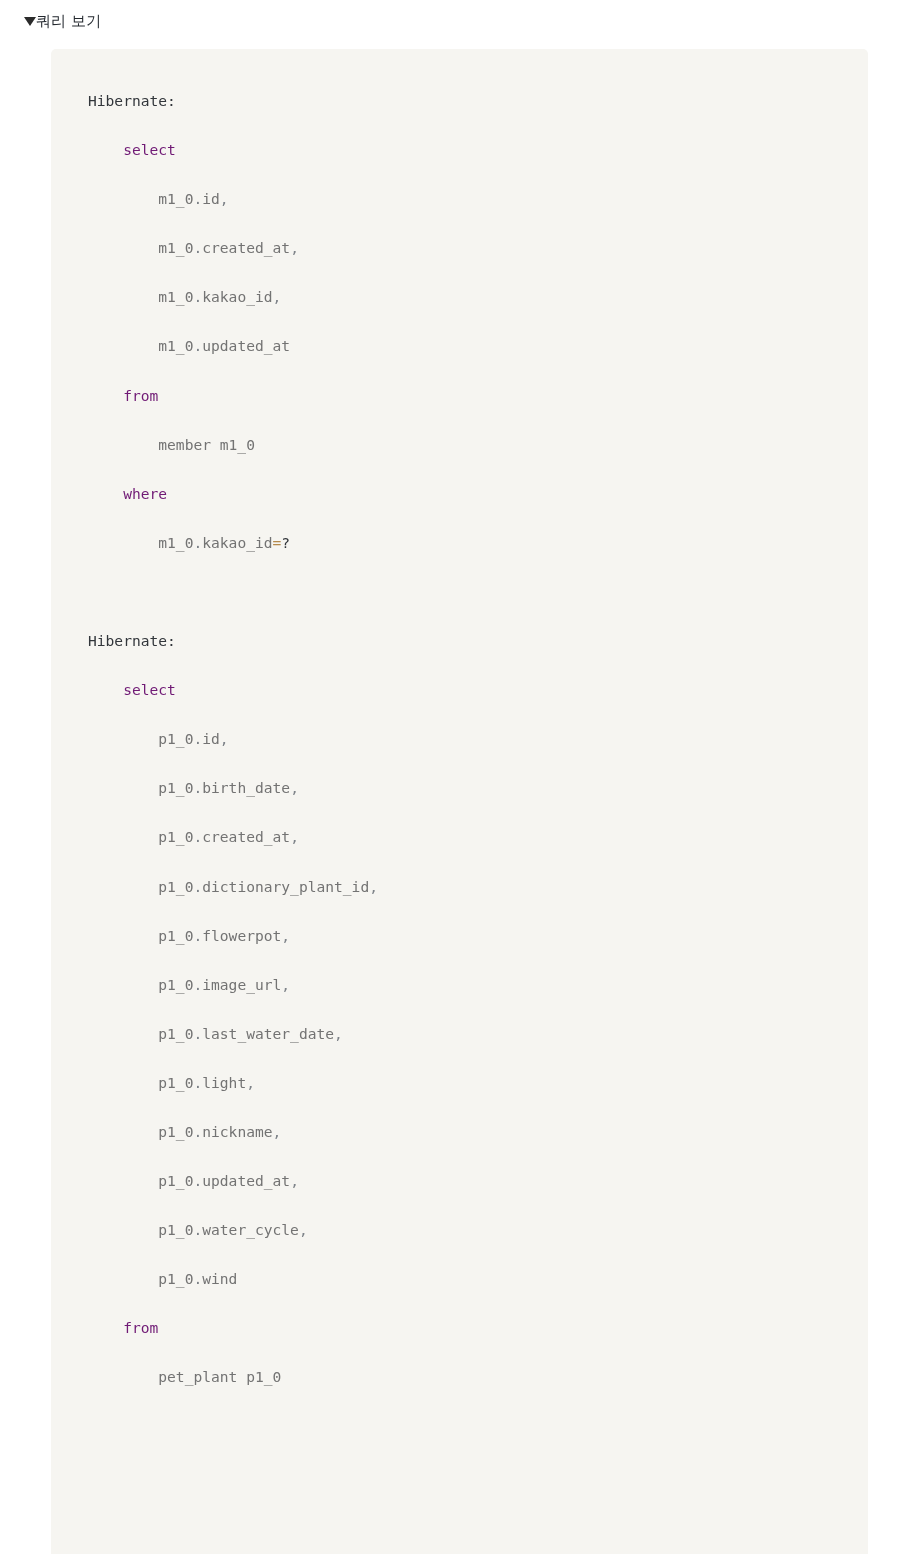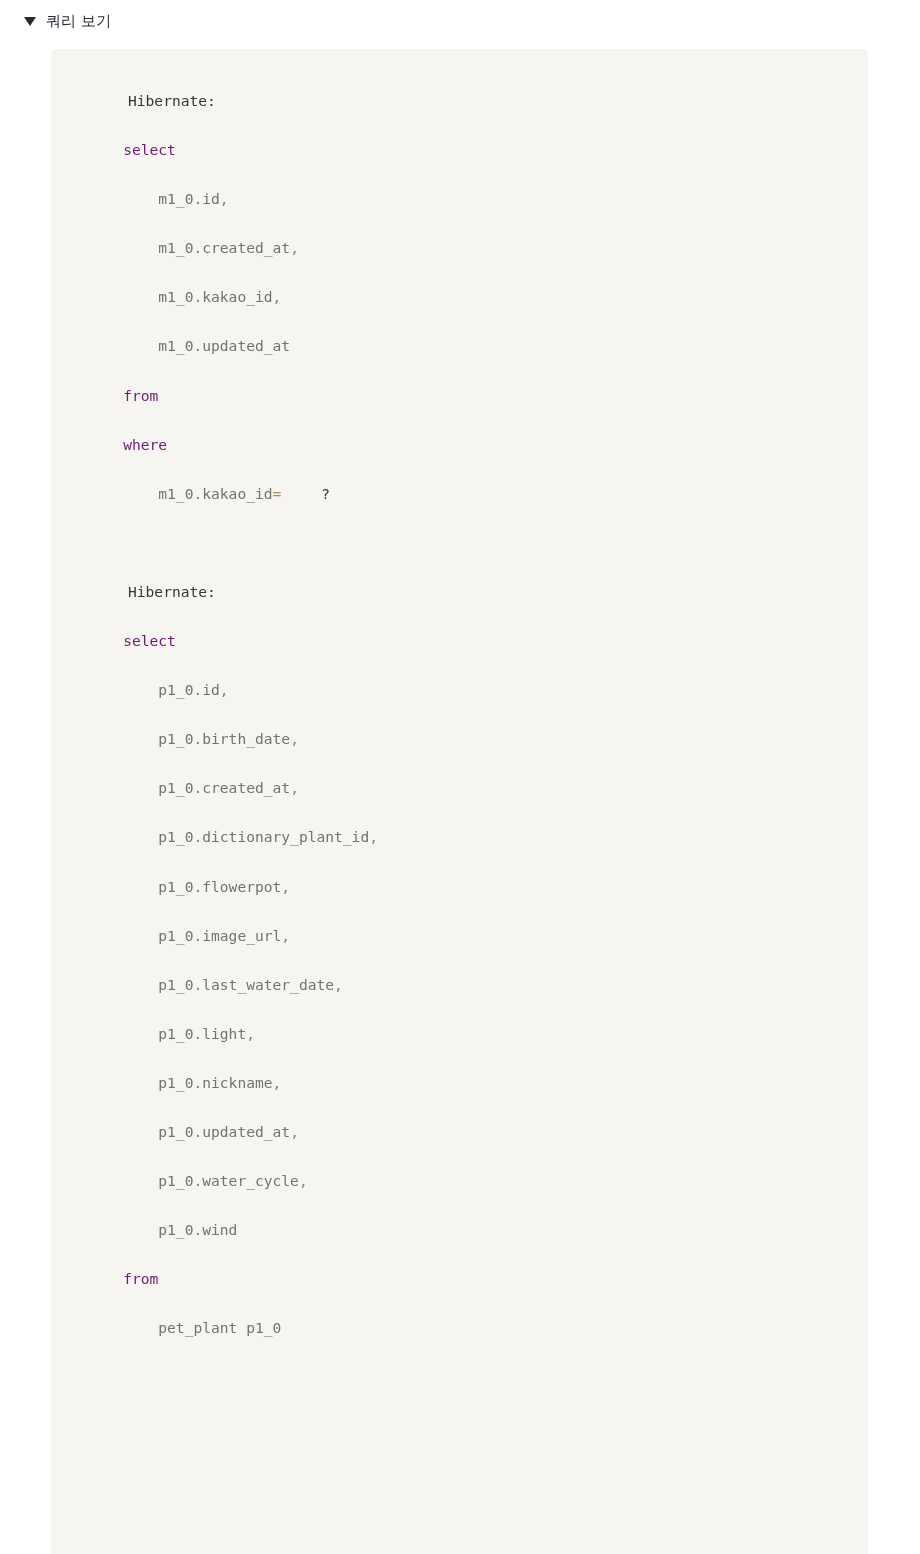--- a/index.html
+++ b/index.html
@@ -15,21 +15,20 @@
     overflow: hidden;
   }
 
   .details-block {
     padding: 0;
   }
 
   .summary-row {
     display: flex;
     align-items: center;
-    gap: 10px;
     padding: 14px 0 0 24px;
     height: 28px;
     box-sizing: border-box;
     cursor: pointer;
     user-select: none;
   }
 
   .disclosure-triangle {
     width: 0;
     height: 0;
@@ -65,21 +64,21 @@
     line-height: 24.55px;
     color: #32363b;
     white-space: pre;
     tab-size: 4;
   }
 
   pre.code .kw      { color: #701a75; }
   pre.code .id      { color: #737373; }
   pre.code .punc    { color: #7d8288; }
   pre.code .op      { color: #b58a4b; }
-  pre.code .plain   { color: #32363b; margin-left: 40px; }
+  pre.code .plain   { color: #32363b; }
   pre.code .blank   { display: block; height: 24.55px; }
   pre.code .line    { display: block; }
 </style>
 </head>
 <body>
 
 <div class="details-block">
 
   <div class="summary-row">
     <span class="disclosure-triangle"></span>
@@ -87,20 +86,21 @@
   </div>
 
   <div class="code-wrap">
     <pre class="code" id="code-output"><span class="line"><span class="plain">Hibernate:</span></span>
 <span class="line">    <span class="kw">select</span></span>
 <span class="line">        <span class="id">m1_0</span><span class="punc">.</span><span class="id">id</span><span class="punc">,</span></span>
 <span class="line">        <span class="id">m1_0</span><span class="punc">.</span><span class="id">created_at</span><span class="punc">,</span></span>
 <span class="line">        <span class="id">m1_0</span><span class="punc">.</span><span class="id">kakao_id</span><span class="punc">,</span></span>
 <span class="line">        <span class="id">m1_0</span><span class="punc">.</span><span class="id">updated_at</span></span>
 <span class="line">    <span class="kw">from</span></span>
+<span class="line">        <span class="id">member m1_0</span></span>
 <span class="line">    <span class="kw">where</span></span>
 <span class="line">        <span class="id">m1_0</span><span class="punc">.</span><span class="id">kakao_id</span><span class="op">=</span><span class="plain">?</span></span>
 <span class="blank"></span>
 <span class="line"><span class="plain">Hibernate:</span></span>
 <span class="line">    <span class="kw">select</span></span>
 <span class="line">        <span class="id">p1_0</span><span class="punc">.</span><span class="id">id</span><span class="punc">,</span></span>
 <span class="line">        <span class="id">p1_0</span><span class="punc">.</span><span class="id">birth_date</span><span class="punc">,</span></span>
 <span class="line">        <span class="id">p1_0</span><span class="punc">.</span><span class="id">created_at</span><span class="punc">,</span></span>
 <span class="line">        <span class="id">p1_0</span><span class="punc">.</span><span class="id">dictionary_plant_id</span><span class="punc">,</span></span>
 <span class="line">        <span class="id">p1_0</span><span class="punc">.</span><span class="id">flowerpot</span><span class="punc">,</span></span>

